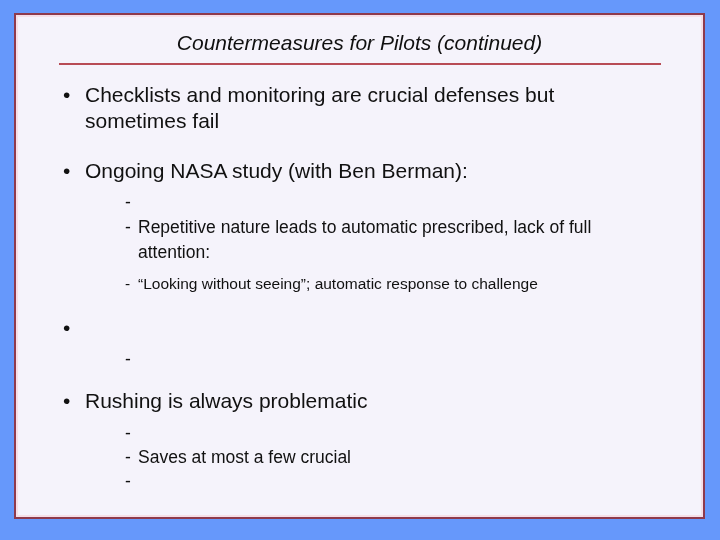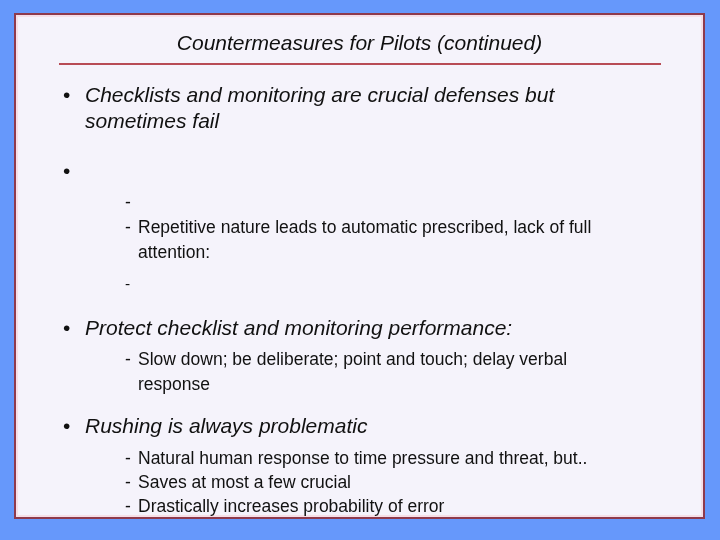--- a/index.html
+++ b/index.html
@@ -41,21 +41,21 @@
     height: 2px;
     background: var(--rule);
   }
   .bullet {
     display: flex;
     margin-left: 47px;
     font-size: 21px;
     line-height: 26px;
   }
   .bullet .marker { width: 22px; flex: none; }
-  .bullet .btext { max-width: 545px; font-style: italic; }
+  .bullet .btext { max-width: 545px; }
   .sub {
     display: flex;
     margin-left: 109px;
     font-size: 17.5px;
     line-height: 25px;
   }
   .sub .dash { width: 13px; flex: none; }
   .sub .stext { max-width: 490px; }
   .sub.small { font-size: 15.5px; line-height: 20px; }
   .sub.tight { line-height: 24px; }
@@ -77,52 +77,50 @@
     <div class="title">Countermeasures for Pilots (continued)</div>
     <div class="rule"></div>
 
     <div class="bullet b1">
       <span class="marker">•</span>
       <span class="btext">Checklists and monitoring are crucial defenses but sometimes fail</span>
     </div>
 
     <div class="bullet b2">
       <span class="marker">•</span>
+      <span class="btext">Ongoing NASA study (with Ben Berman):</span>
     </div>
     <div class="sub s-first">
       <span class="dash">-</span>
     </div>
     <div class="sub">
       <span class="dash">-</span>
       <span class="stext">Repetitive nature leads to automatic prescribed, lack of full attention:</span>
     </div>
     <div class="sub small s-small-gap">
       <span class="dash">-</span>
+      <span class="stext">“Looking without seeing”; automatic response to challenge</span>
     </div>
 
     <div class="bullet b3">
       <span class="marker">•</span>
-      <span class="btext">Protect checklist and monitoring performance:</span>
     </div>
     <div class="sub s-first">
       <span class="dash">-</span>
-      <span class="stext">Slow down; be deliberate; point and touch; delay verbal response</span>
     </div>
 
     <div class="bullet b4">
       <span class="marker">•</span>
       <span class="btext">Rushing is always problematic</span>
     </div>
     <div class="sub tight s4-first">
       <span class="dash">-</span>
-      <span class="stext">Natural human response to time pressure and threat, but..</span>
     </div>
     <div class="sub tight">
       <span class="dash">-</span>
       <span class="stext">Saves at most a few crucial</span>
     </div>
     <div class="sub tight">
       <span class="dash">-</span>
-      <span class="stext">Drastically increases probability of error</span>
     </div>
 
   </div>
 </div>
 
 </body></html>

